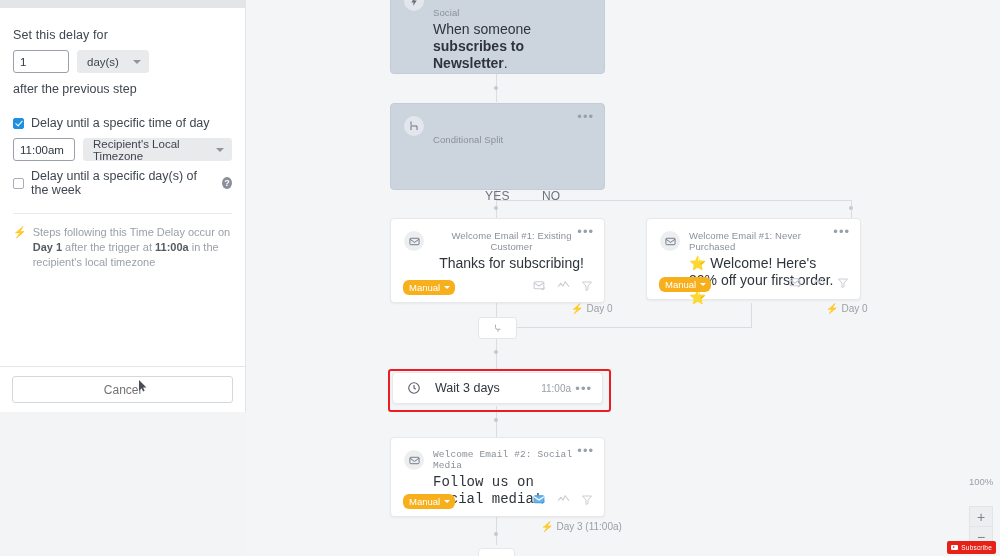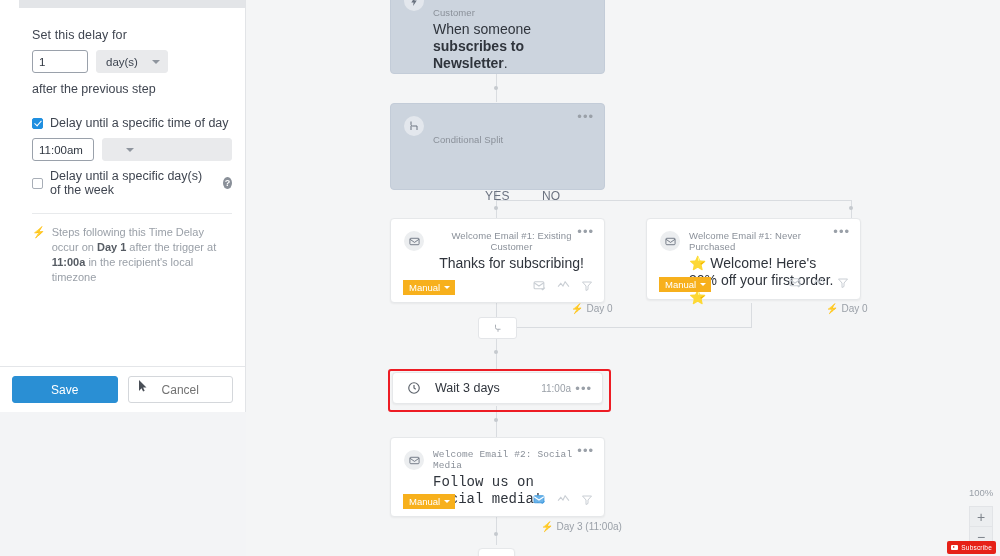--- a/index.html
+++ b/index.html
@@ -14,21 +14,20 @@
   .app { position:absolute; inset:0; display:flex; }
 
   
   .sidebar {
     width:246px; height:412px;
     background:#ffffff;
     border-right:1px solid #e2e4e7;
     box-sizing:border-box;
     position:relative;
     flex:0 0 246px;
-    padding-left:19px;
   }
   .sidebar-topbar {
     height:8px; background:#e3e5e8; width:100%;
   }
   .sidebar-body { padding:14px 13px 0 13px; }
 
   .field-label {
     font-size:12.5px; color:#3f4550; margin:6px 0 8px 0; letter-spacing:.1px;
   }
   .row { display:flex; align-items:center; gap:8px; }
@@ -122,21 +121,21 @@
   .dots {
     position:absolute; right:10px; top:8px; color:#9aa0a8;
     font-size:13px; letter-spacing:1px; line-height:10px;
   }
   .mail-foot {
     position:absolute; left:0; bottom:0; width:100%; height:30px;
     display:flex; align-items:center; justify-content:space-between;
     padding:0 11px 0 12px; box-sizing:border-box;
   }
   .badge {
-    background:#f7b01c; color:#fff; font-size:9.5px; border-radius:0;
+    background:#f7b01c; color:#fff; font-size:9.5px; border-radius:6px;
     padding:2px 5px 2px 6px; display:flex; align-items:center; gap:4px;
     line-height:11px;
   }
   .badge .bcaret {
     width:0;height:0;border-left:3px solid transparent;border-right:3px solid transparent;
     border-top:3.5px solid #fff;
   }
   .foot-icons { display:flex; align-items:center; gap:11px; }
 
   .branch-label {
@@ -159,21 +158,21 @@
     background:#c5c9ce;
   }
   .highlight-box {
     position:absolute; border:2px solid #ed1c24; border-radius:3px;
     pointer-events:none;
   }
   .wait-time { font-size:10px; color:#9aa0a8; position:absolute; right:31px; top:12px;}
 
   
   .zoom-wrap { position:absolute; right:7px; bottom:8px; width:24px; text-align:center; }
-  .zoom-pct { font-size:9.5px; color:#9aa0a8; margin-bottom:8px; }
+  .zoom-pct { font-size:9.5px; color:#9aa0a8; margin-bottom:19px; }
   .zoom-btn {
     width:24px; height:21px; background:#eceef0; border:1px solid #e2e4e7;
     display:flex; align-items:center; justify-content:center;
     color:#7d838b; font-size:14px; box-sizing:border-box;
   }
   .zoom-btn.minus { border-top:none; }
   .subscribe {
     position:absolute; right:4px; bottom:2px;
     background:#e62117; color:#fff; border-radius:2px;
     height:13px; padding:0 4px; display:flex; align-items:center; gap:3px;
@@ -206,40 +205,40 @@
       <div class="sub-label">after the previous step</div>
 
       <div class="check-row">
         <span class="cbox on"></span>
         <span class="check-lbl">Delay until a specific time of day</span>
       </div>
 
       <div class="row time-row">
         <input class="txt-input time" value="11:00am" style="">
         <div class="select tz">
+          <span>Recipient's Local Timezone</span>
           <span class="caret"></span>
         </div>
       </div>
 
       <div class="check-row" style="margin-top:8px;">
         <span class="cbox"></span>
         <span class="check-lbl">Delay until a specific day(s) of the week</span>
         <span class="help-icon">?</span>
       </div>
 
       <div class="divider"></div>
 
       <div class="note">
         <span class="bolt">⚡</span>
         <span><span>Steps following this Time Delay occur on </span><b>Day 1</b><span> after the trigger at </span><b>11:00a</b><span> in the recipient's local timezone</span></span>
       </div>
     </div>
 
     <div class="sidebar-footer">
-      <div class="btn primary">Save</div>
       <div class="btn secondary">Cancel</div>
     </div>
   </div>
 
   <div class="canvas">
 
     <div class="edge v" style="left:250px;top:74px;height:28px;"></div>
     <div class="conn-dot" style="left:248px;top:86px;"></div>
 
     <div class="edge v" style="left:250px;top:190px;height:10px;"></div>
@@ -262,21 +261,21 @@
     <div class="edge v" style="left:250px;top:517px;height:28px;"></div>
     <div class="conn-dot" style="left:248px;top:532px;"></div>
 
     <div class="node gray" style="left:144px;top:-22px;width:215px;height:96px;">
       <div class="circ-icon">
         <svg width="11" height="11" viewBox="0 0 24 24" fill="#6b7380">
             <path d="M13 2L5 14h5l-1 8 8-12h-5l1-8z"></path>
           </svg>
       </div>
       <div class="node-inner" style="padding-top:28px;">
-        <div class="node-head">Customer</div>
+        <div class="node-head">Social</div>
         <div class="node-body"><span>When someone </span><b>subscribes to Newsletter</b><span>.</span></div>
       </div>
     </div>
 
     <div class="node gray" style="left:144px;top:103px;width:215px;height:87px;">
       <div class="circ-icon">
         <svg width="12" height="12" viewBox="0 0 24 24" fill="none" stroke="#6b7380" stroke-width="2">
             <path d="M6 3v6a3 3 0 003 3h9"></path>
             <path d="M18 12v8"></path>
             <path d="M6 12v8"></path>

